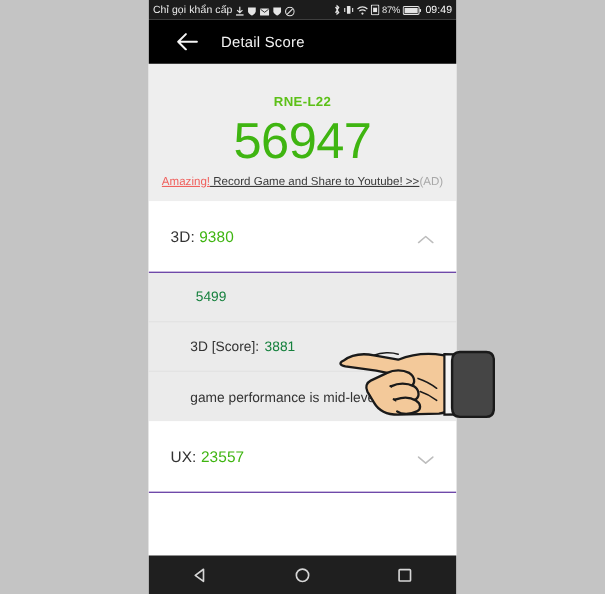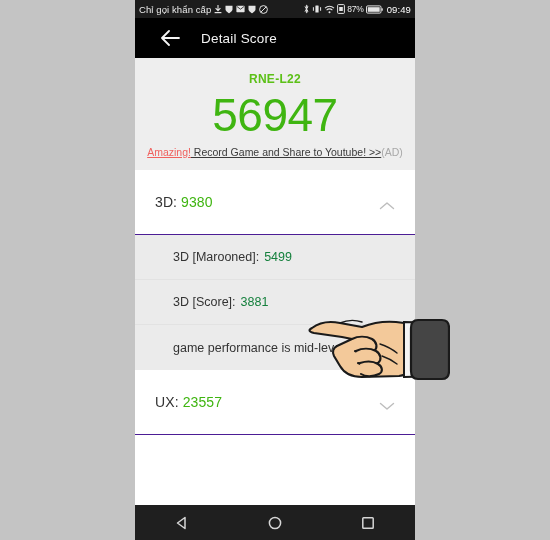--- a/index.html
+++ b/index.html
@@ -36,21 +36,21 @@
     background: #1c1c1c;
     color: #e8e8e8;
     display: flex;
     align-items: center;
     justify-content: space-between;
     padding: 0 4px;
     box-sizing: border-box;
   }
   .status-left {
     display: flex;
-    align-items: center;
+    align-items: flex-end;
     gap: 3px;
   }
   .carrier-text {
     font-size: 9.5px;
     letter-spacing: 0.1px;
     color: #ececec;
     white-space: nowrap;
   }
   .status-right {
     display: flex;
@@ -94,21 +94,21 @@
   }
   .app-title {
     color: #f2f2f2;
     font-size: 13.5px;
     margin-left: 20px;
     letter-spacing: 0.2px;
   }
   
   .score-header {
     background: #eeeeee;
-    padding-top: 14px;
+    padding-top: 27px;
     padding-bottom: 12px;
     text-align: center;
   }
   .device-name {
     color: #5cc017;
     font-size: 12px;
     font-weight: bold;
     letter-spacing: 0.3px;
   }
   .total-score {
@@ -321,21 +321,20 @@
       <div class="section-row">
         <div class="section-label"><span>3D: </span><span class="section-value">9380</span></div>
         <span class="chev">
           <svg width="16" height="10" viewBox="0 0 16 10">
               <path d="M1.5 7.5L8 2l6.5 5.5" stroke="#bdbdbd" stroke-width="1.4" fill="none" stroke-linecap="round" stroke-linejoin="round"></path>
             </svg>
         </span>
       </div>
       <div class="subitems">
         <div class="sub-row">
-          <span>3D [Marooned]: </span>
             <span class="sub-value">5499</span>
         </div>
         <div class="sub-row">
           <span>3D [Score]: </span>
             <span class="sub-value">3881</span>
         </div>
         <div class="sub-row">
           <span class="sub-note">game performance is mid-level</span>
         </div>
       </div>

